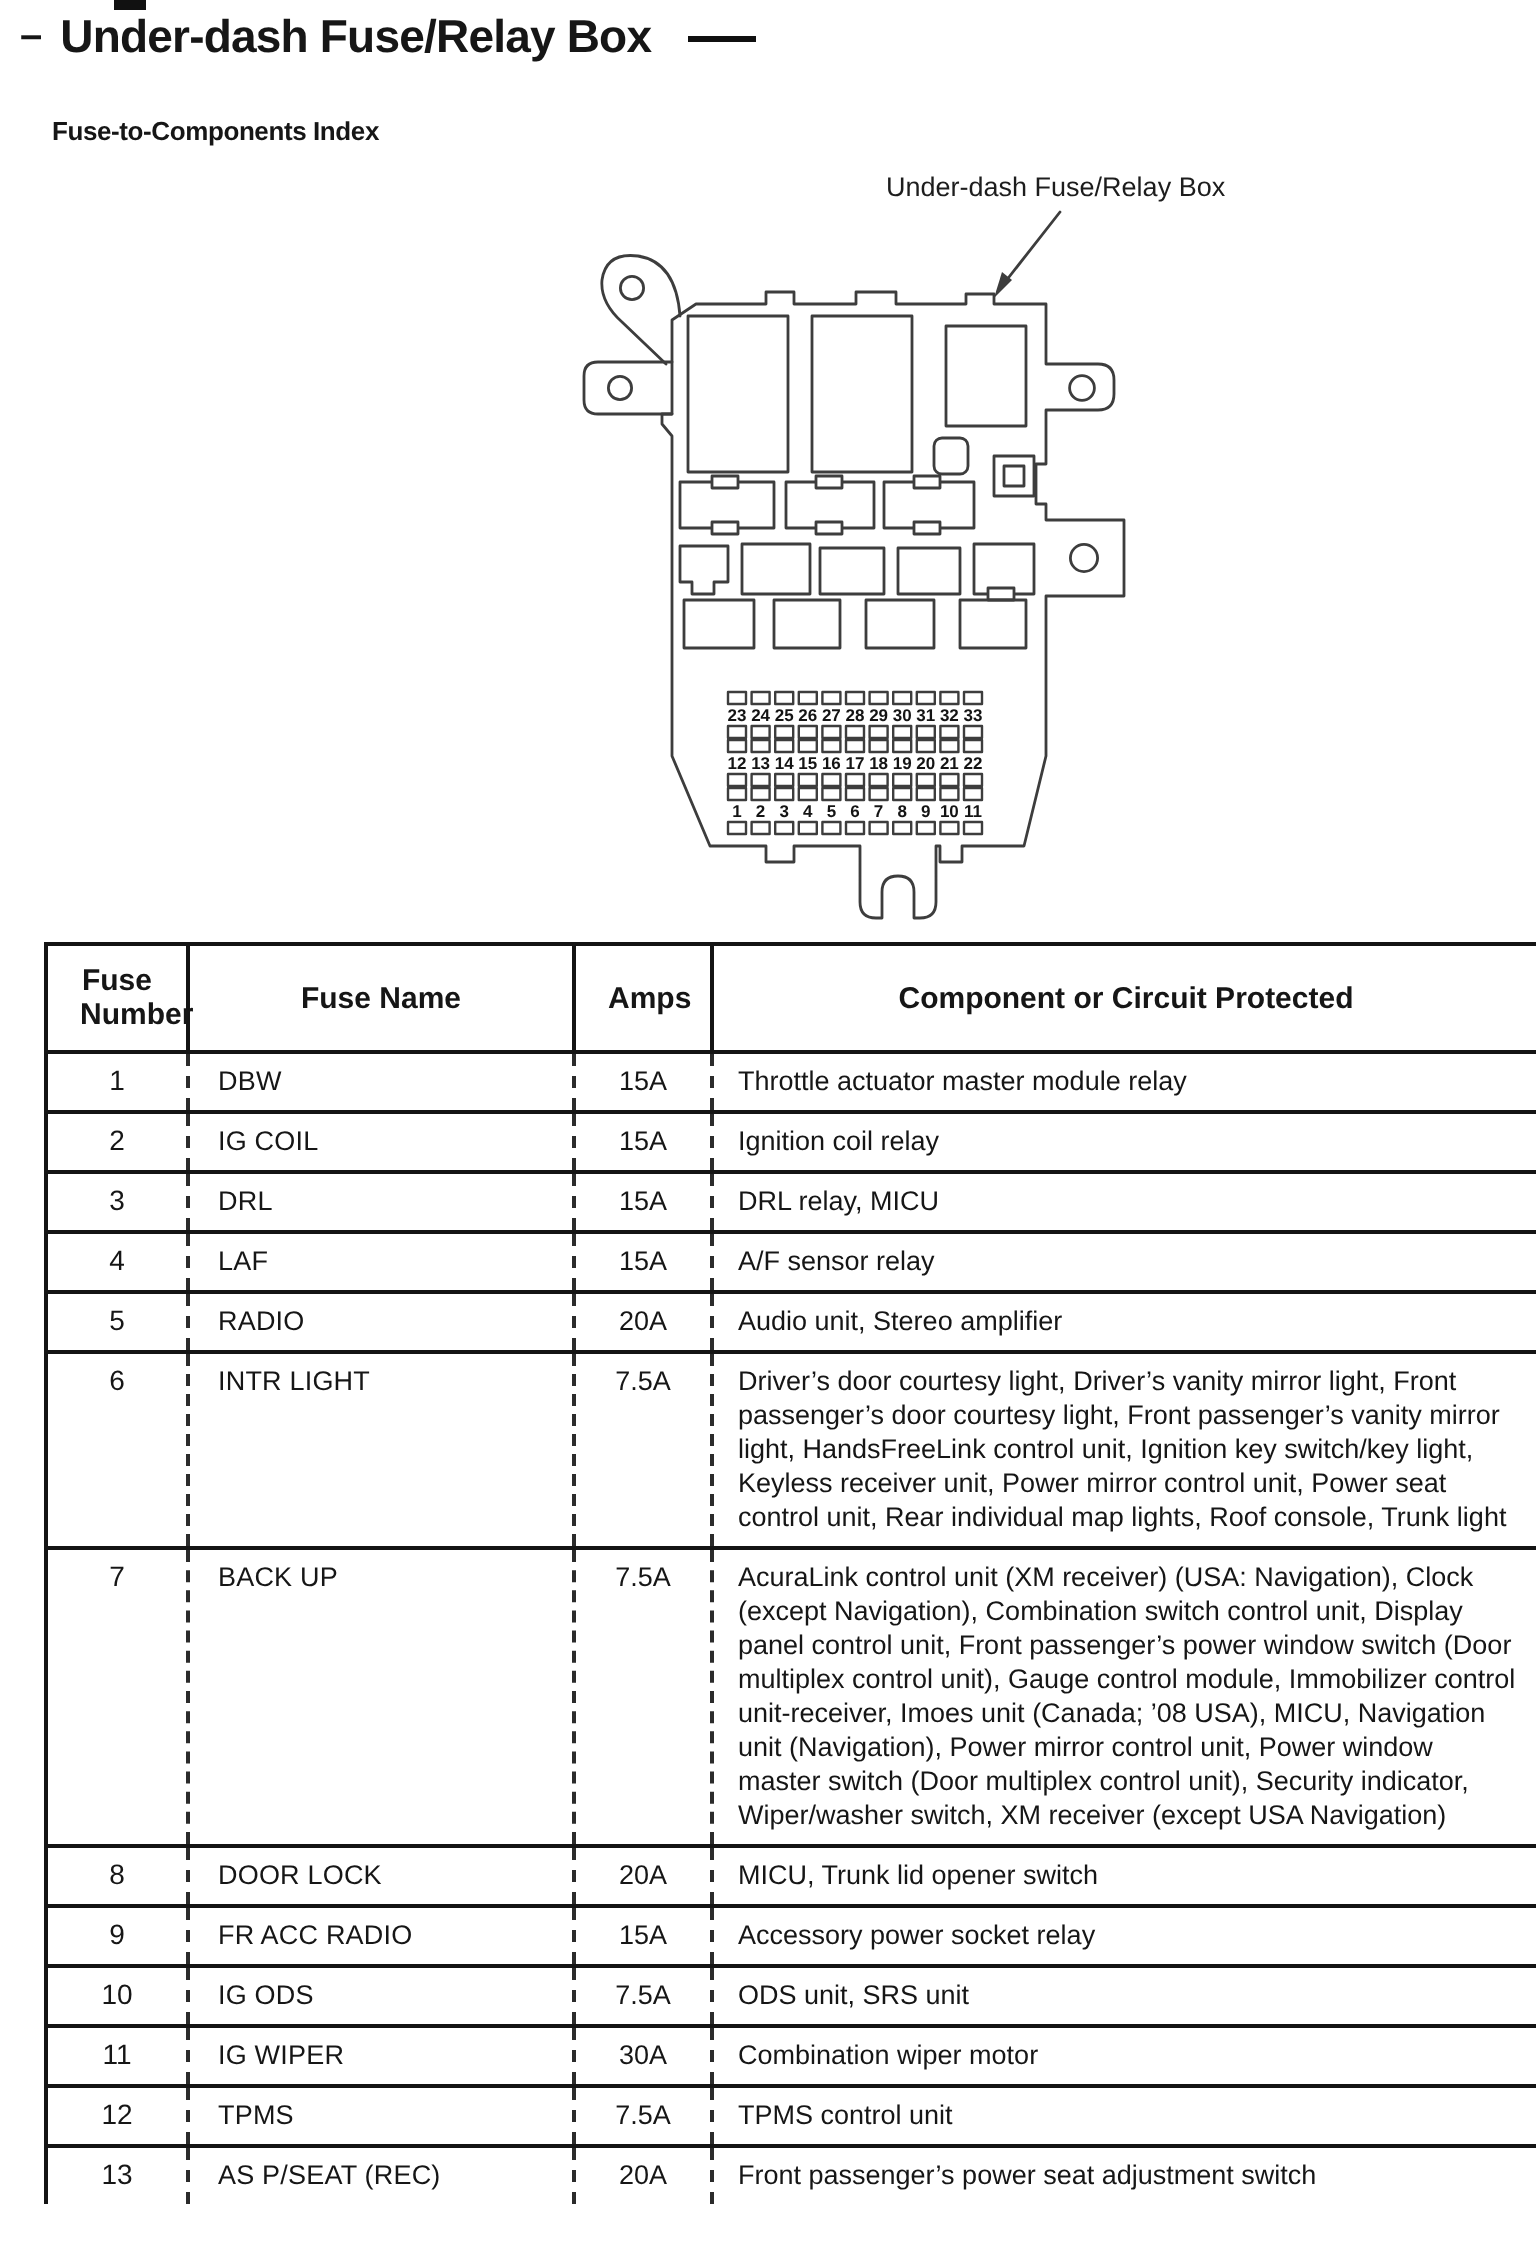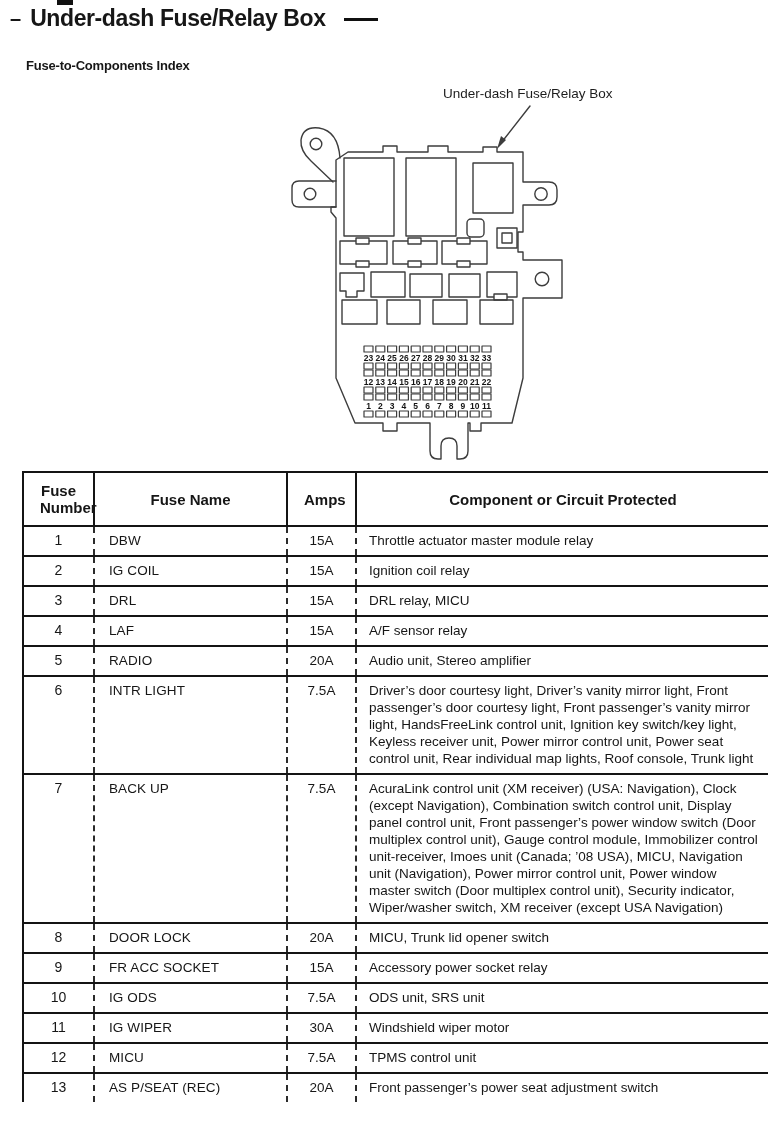--- a/index.html
+++ b/index.html
@@ -303,39 +303,39 @@
           <td>AcuraLink control unit (XM receiver) (USA: Navigation), Clock (except Navigation), Combination switch control unit, Display panel control unit, Front passenger’s power window switch (Door multiplex control unit), Gauge control module, Immobilizer control unit-receiver, Imoes unit (Canada; ’08 USA), MICU, Navigation unit (Navigation), Power mirror control unit, Power window master switch (Door multiplex control unit), Security indicator, Wiper/washer switch, XM receiver (except USA Navigation)</td>
         </tr>
         <tr>
           <td>8</td>
           <td>DOOR LOCK</td>
           <td>20A</td>
           <td>MICU, Trunk lid opener switch</td>
         </tr>
         <tr>
           <td>9</td>
-          <td>FR ACC SOCKET</td>
+          <td>FR ACC RADIO</td>
           <td>15A</td>
           <td>Accessory power socket relay</td>
         </tr>
         <tr>
           <td>10</td>
           <td>IG ODS</td>
           <td>7.5A</td>
           <td>ODS unit, SRS unit</td>
         </tr>
         <tr>
           <td>11</td>
           <td>IG WIPER</td>
           <td>30A</td>
-          <td>Windshield wiper motor</td>
+          <td>Combination wiper motor</td>
         </tr>
         <tr>
           <td>12</td>
-          <td>MICU</td>
+          <td>TPMS</td>
           <td>7.5A</td>
           <td>TPMS control unit</td>
         </tr>
         <tr>
           <td>13</td>
           <td>AS P/SEAT (REC)</td>
           <td>20A</td>
           <td>Front passenger’s power seat adjustment switch</td>
         </tr>
       </tbody>

